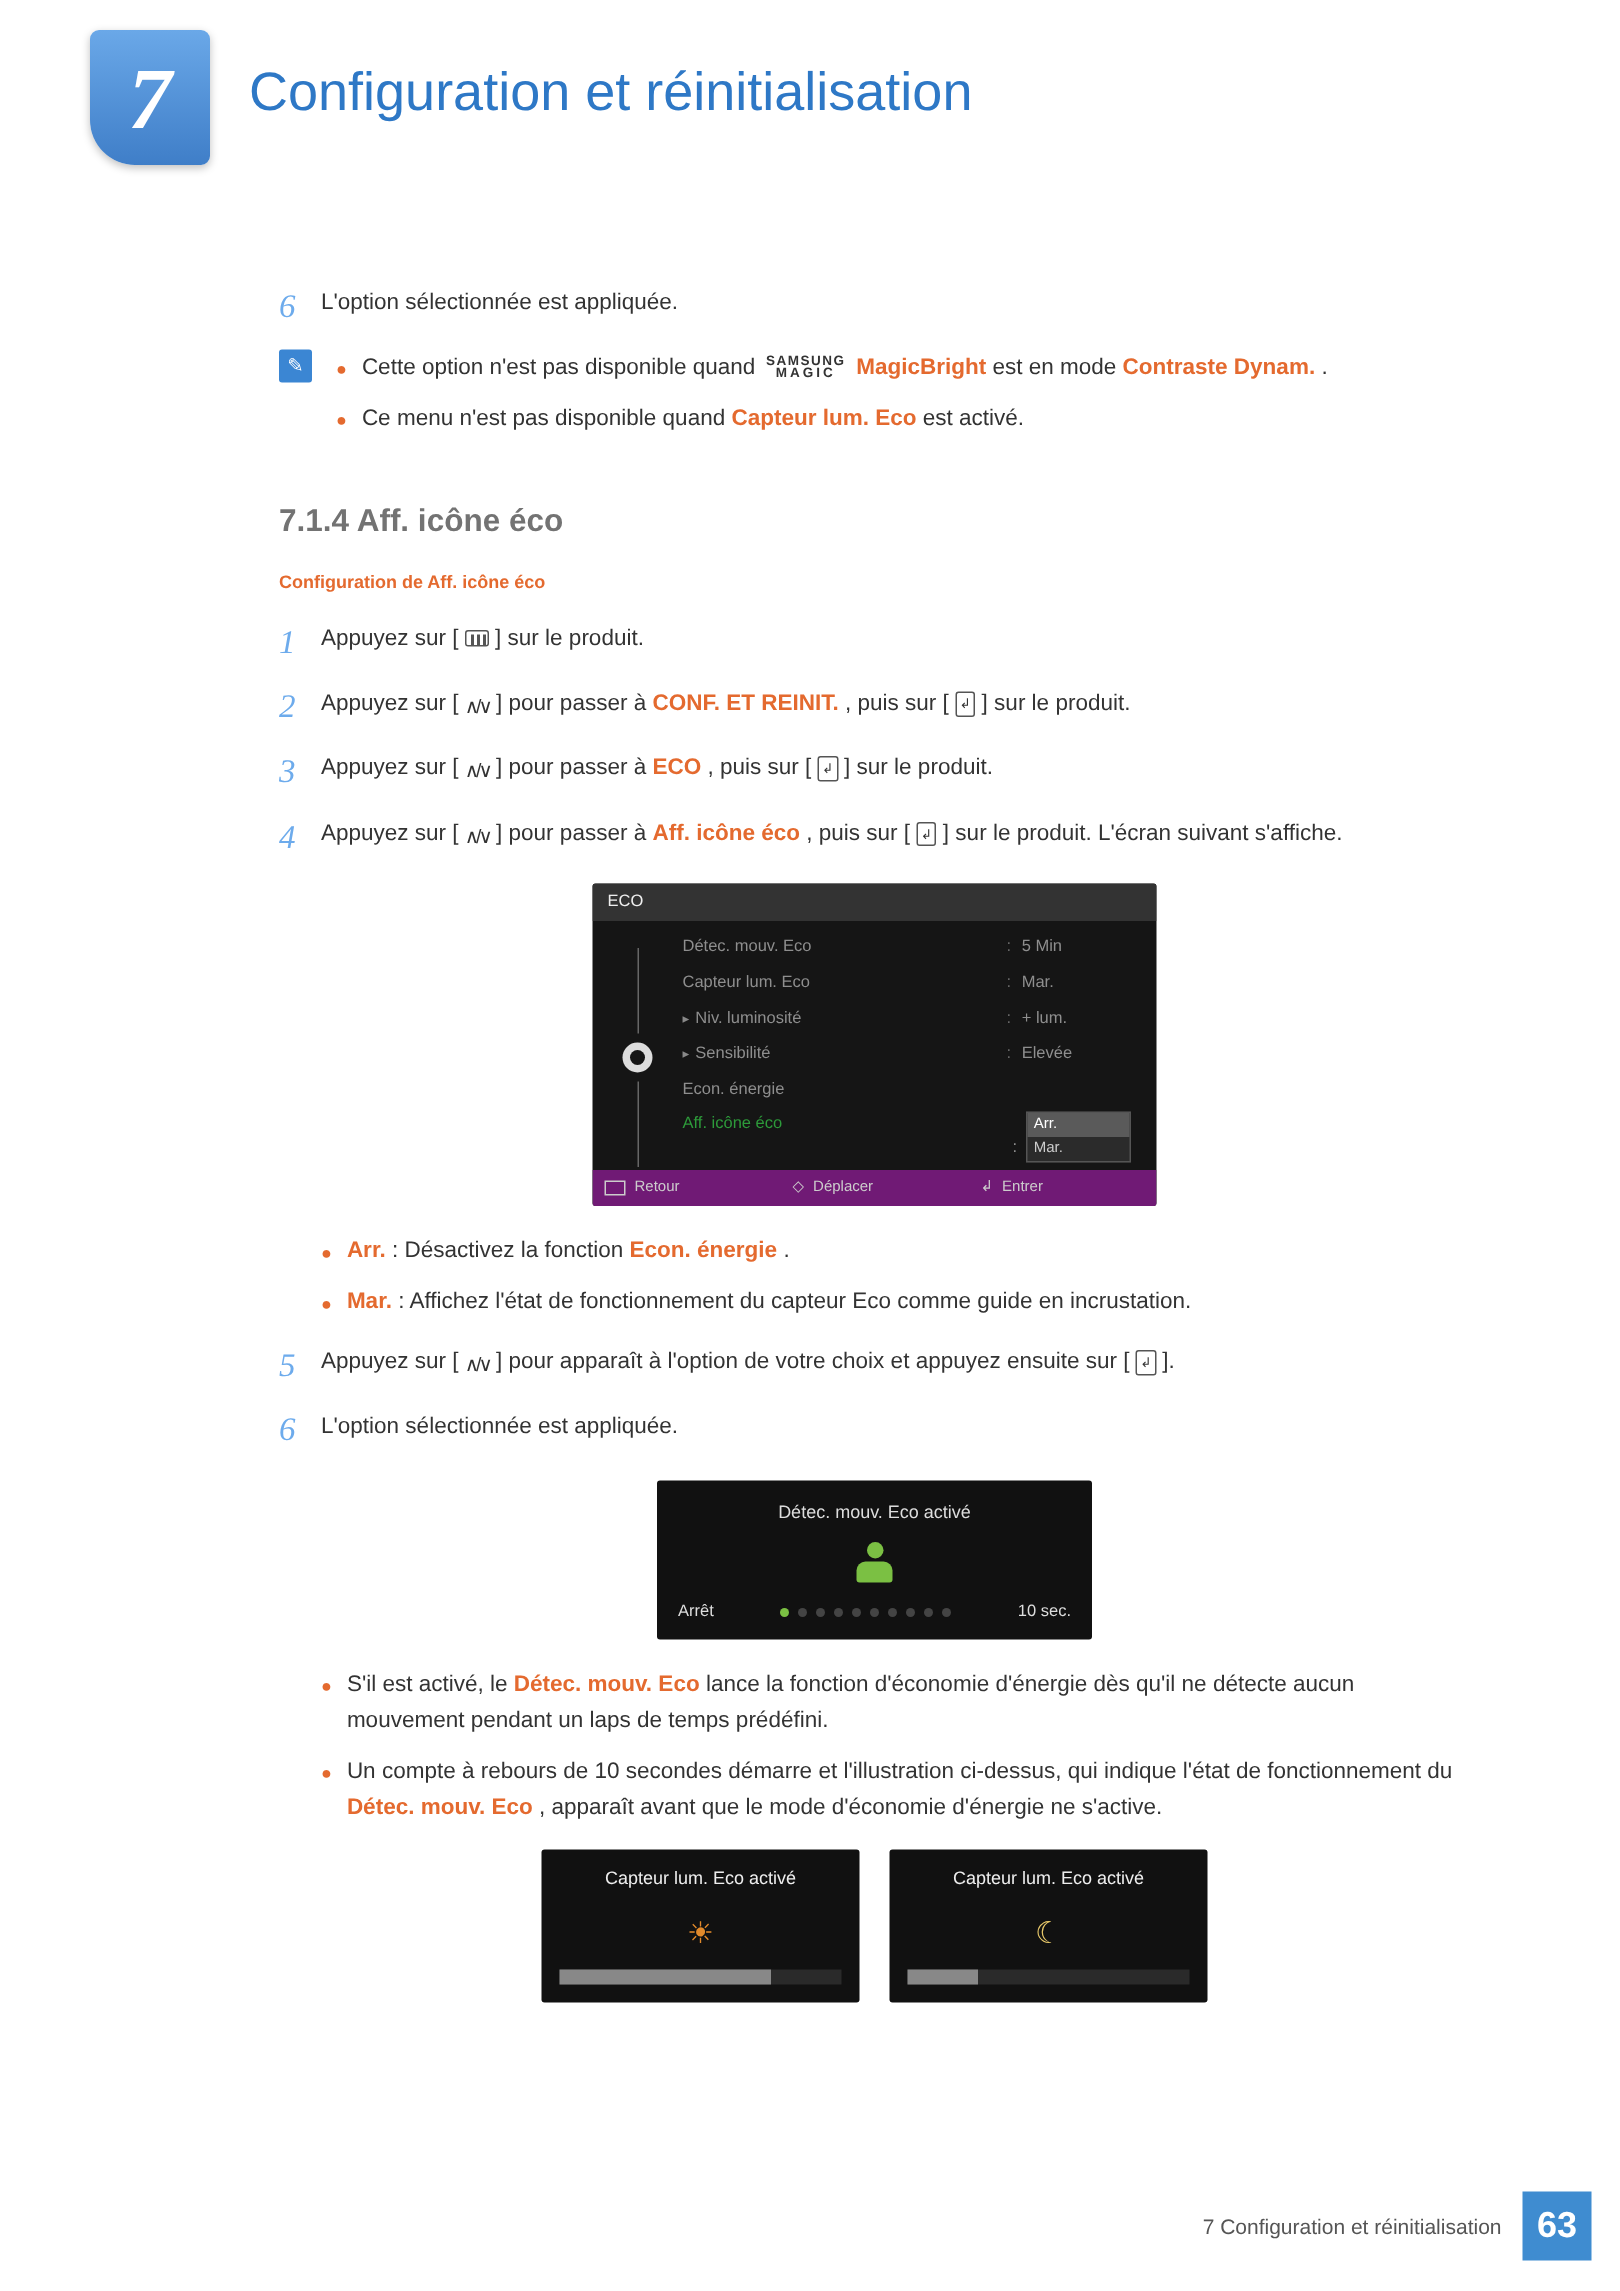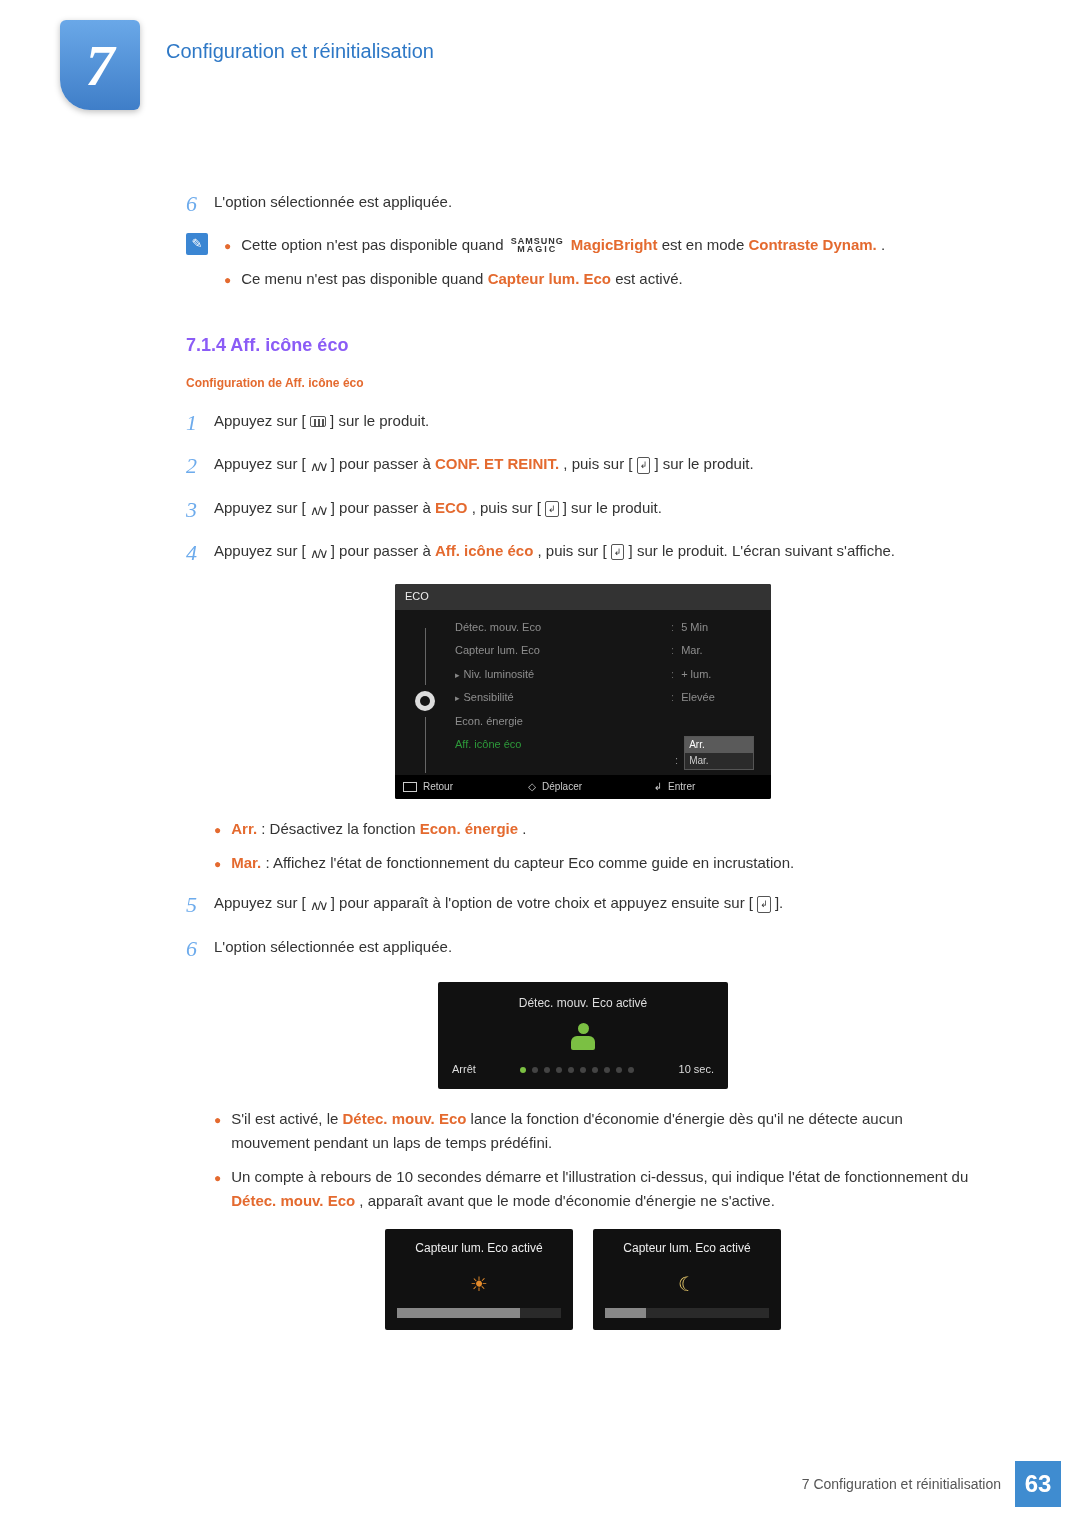--- a/index.html
+++ b/index.html
@@ -6,41 +6,41 @@
   body { font-family: Arial, sans-serif; background: #fff; color: #333; width: 1080px; }
   .page { position: relative; min-height: 1527px; padding-bottom: 70px; }
 
   .chapter-header { display: flex; align-items: flex-start; padding: 20px 40px 40px 60px; }
   .chapter-badge {
     width: 80px; height: 90px; background: linear-gradient(#6aa8e8,#3f7ec8);
     border-radius: 6px 6px 6px 30px; display: flex; align-items: center; justify-content: center;
     color: #fff; font-size: 58px; font-style: italic; font-weight: bold; font-family: Georgia, serif;
     box-shadow: 0 2px 6px rgba(0,0,0,0.25);
   }
-  .chapter-title { font-size: 20px; color: #2e78c6; margin: 20px 0 0 26px; font-weight: normal; }
+  .chapter-title { font-size: 36px; color: #2e78c6; margin: 20px 0 0 26px; font-weight: normal; }
 
   .content { padding: 40px 100px 0 186px; font-size: 15px; line-height: 1.6; color: #333; }
 
   .step  { display: flex; margin-bottom: 12px; }
   .step-num { color: #6dabec; font-style: italic; font-family: Georgia, serif; font-size: 22px; width: 28px; flex-shrink: 0; margin-top: -4px; }
   .step-body { flex: 1; }
 
   .note-blk { display: flex; margin: 8px 0 28px 0; }
   .note-icon {
     width: 22px; height: 22px; background: #3b86d3; color: #fff; font-size: 13px;
     display: flex; align-items: center; justify-content: center; flex-shrink: 0; margin-right: 16px;
     border-radius: 2px;
   }
   .bullet-list { flex: 1; }
   .bullet-row  { display: flex; margin-bottom: 10px; }
   .bdot { color: #e46a2f; font-size: 12px; margin-right: 10px; margin-top: 4px; }
   .indent-bullets { margin-left: 28px; margin-bottom: 16px; }
   .hi { color: #e46a2f; font-weight: bold; }
 
-  .sec-num { color: #8b5cf6; font-size: 18px; font-weight: bold; margin: 30px 0 14px 0; }
+  .sec-num { color: #737373; font-size: 21px; font-weight: bold; margin: 30px 0 14px 0; }
   .sub-head { color: #e46a2f; font-size: 12px; font-weight: bold; margin-bottom: 16px; }
 
   .icon-key {
     display: inline-block; width: 16px; height: 11px; border: 1.4px solid #555; border-radius: 2px;
     vertical-align: -1px; position: relative;
   }
   .icon-key.menu::before { content:""; position:absolute; left:3px; top:2px; width:2px; height:7px; background:#555; box-shadow: 4px 0 #555, 8px 0 #555; }
   .icon-updown { display:inline-block; vertical-align:-2px; font-size:13px; letter-spacing:-2px; }
   .icon-enter { display:inline-block; border:1.4px solid #555; border-radius:2px; font-size:9px; padding:0 2px; vertical-align:1px; }
   .magic-brand { font-family: Arial, sans-serif; font-size: 9px; line-height: 8px; display:inline-block; text-align:center; font-weight:bold; color:#333; vertical-align: -2px; margin: 0 3px; }
@@ -59,37 +59,37 @@
   .osd-row { display:flex; padding: 3px 0; }
   .osd-label { flex:1; color:#8e8e8e; }
   .osd-label.sub::before { content:"▸"; margin-right:4px; font-size:9px; color:#888; }
   .osd-label.active { color:#2d9a3a; }
   .osd-val { width: 90px; color:#8e8e8e; }
   .osd-val::before { content:": "; color:#666; margin-right:4px; }
   .osd-val.none::before { content:""; }
   .osd-select { display:inline-block; width:70px; background:#2b2b2b; border:1px solid #555; position:relative; }
   .osd-select .sel { background:#5a5a5a; color:#fff; padding:0 4px; font-size:10px; }
   .osd-select .opt { color:#ccc; padding:0 4px; font-size:10px; }
-  .osd-foot { display:flex; background:#000000; color:#ccc; font-size:10px; }
+  .osd-foot { display:flex; background:#701a75; color:#ccc; font-size:10px; }
   .osd-foot > div { flex:1; padding:4px 8px; display:flex; align-items:center; gap:6px; }
   .osd-foot span.ic { display:inline-block; width:14px; height:10px; border:1px solid #ccc; }
 
   
   .overlay { width: 290px; margin: 16px auto 18px auto; background:#111; color:#ddd; font-size:12px; text-align:center; padding: 12px 14px 10px 14px; border-radius:2px; }
   .overlay .person { width: 30px; height: 30px; margin: 10px auto 8px auto; position:relative; }
   .overlay .person .head { width:11px; height:11px; background:#7bc043; border-radius:50%; margin:0 auto; }
   .overlay .person .body { width:24px; height:14px; background:#7bc043; border-radius:6px 6px 2px 2px; margin:2px auto 0 auto; }
   .overlay .bar { display:flex; align-items:center; justify-content:space-between; font-size:11px; }
   .dots { display:flex; gap:6px; }
   .dots span { width:6px; height:6px; border-radius:50%; background:#444; }
   .dots span.on { background:#7bc043; }
 
   
   .lux-row { display:flex; gap:20px; justify-content:center; margin-top: 10px; }
-  .lux { width:188px; background:#111; color:#eee; font-size:12px; text-align:center; padding:10px 12px 12px 12px; border-radius:2px; }
+  .lux { width:212px; background:#111; color:#eee; font-size:12px; text-align:center; padding:10px 12px 12px 12px; border-radius:2px; }
   .lux .ic { font-size:20px; margin:10px 0 8px 0; }
   .lux .ic.sun { color:#e28a2b; }
   .lux .ic.moon { color:#e8c96a; }
   .meter { height:10px; background:#2a2a2a; position:relative; }
   .meter .fill { position:absolute; left:0; top:0; bottom:0; background:#888; }
 
   
   .footer { position:absolute; bottom:20px; right:19px; display:flex; align-items:center; gap:14px; font-size:14px; color:#555; }
   .footer .pg { width:46px; height:46px; background:#3f8cd0; color:#fff; display:flex; align-items:center; justify-content:center; font-size:24px; font-weight:bold; }
 </style>

